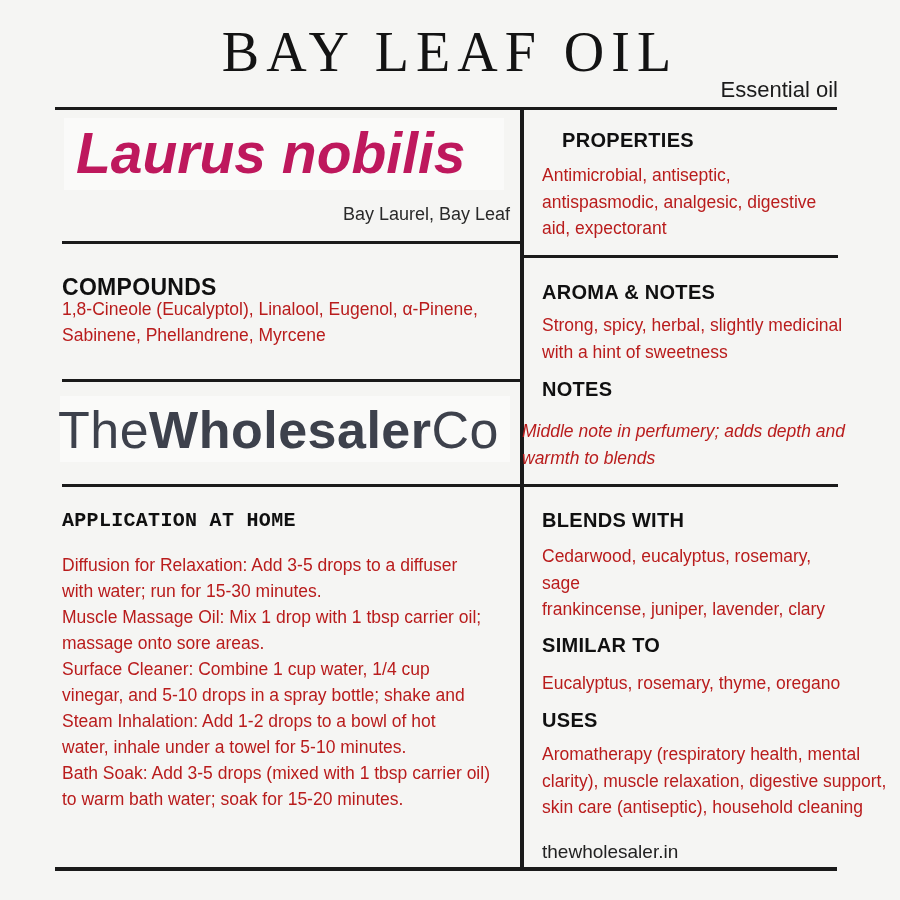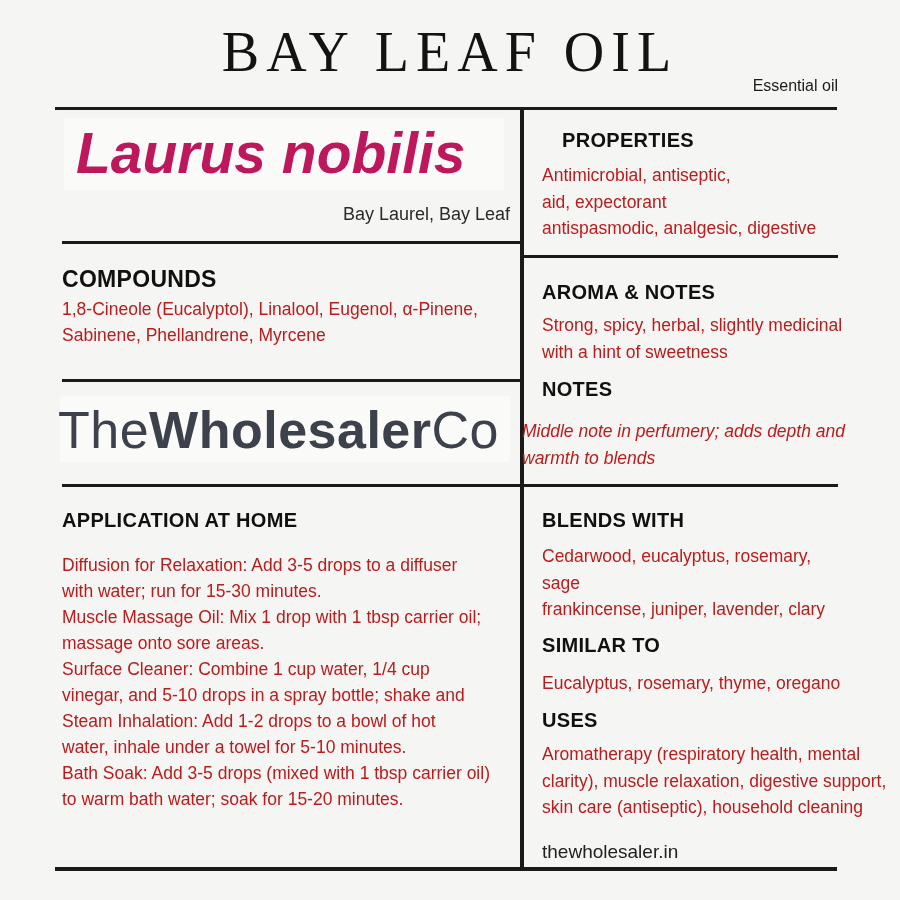--- a/index.html
+++ b/index.html
@@ -8,21 +8,21 @@
     background:#f5f5f3; color:#202020;
     font-family:"Liberation Sans", sans-serif;
   }
   .abs { position:absolute; }
   .rule { position:absolute; background:#1a1a1a; }
   .title {
     font-family:"Liberation Serif", serif;
     font-size:56px; letter-spacing:7px; font-weight:400; color:#131313;
     width:900px; text-align:center;
   }
-  .subtitle { font-size:16px; color:#1b1b1b; }
+  .subtitle { font-size:22px; color:#1b1b1b; }
   .botanical {
     font-size:57px; font-weight:bold; font-style:italic; color:#be185d;
     letter-spacing:0px;
   }
   .common-names { font-size:18px; color:#2a2a2a; }
   .h { font-weight:bold; font-size:20px; letter-spacing:0.3px; color:#101010; }
   .h-lg { font-size:23px; }
   .body { font-size:17.5px; line-height:26px; color:#b91c1c; }
   .ln { white-space:nowrap; }
   .logo { font-size:52px; color:#3d414c; letter-spacing:0.5px; white-space:nowrap; }
@@ -42,48 +42,48 @@
 <div class="rule" style="left:62px;  top:241px; width:458px; height:3px;"></div>
 <div class="rule" style="left:520px; top:255px; width:318px; height:3px;"></div>
 <div class="rule" style="left:62px;  top:379px; width:458px; height:3px;"></div>
 <div class="rule" style="left:62px;  top:484px; width:776px; height:3px;"></div>
 <div class="rule" style="left:55px;  top:867px; width:782px; height:4px;"></div>
 
 <div class="panel" style="left:64px; top:118px; width:440px; height:72px;"></div>
 <div class="abs botanical" style="left:76px; top:120px;">Laurus nobilis</div>
 <div class="abs common-names" style="left:62px; top:204px; width:448px; text-align:right;">Bay Laurel, Bay Leaf</div>
 
-<div class="abs h h-lg" style="left:62px; top:266px;">COMPOUNDS</div>
+<div class="abs h h-lg" style="left:62px; top:274px;">COMPOUNDS</div>
 <div class="abs body" style="left:62px; top:296px;">
   <div class="ln">1,8-Cineole (Eucalyptol), Linalool, Eugenol, α-Pinene,</div>
   <div class="ln">Sabinene, Phellandrene, Myrcene</div>
 </div>
 
 <div class="panel" style="left:60px; top:396px; width:450px; height:66px;"></div>
 <div class="abs logo" style="left:58px; top:400px;"><span class="lt">The</span><span class="bd">Wholesaler</span><span class="lt">Co</span></div>
 
-<div class="abs h" style="left:62px; top:509px;">APPLICATION AT HOME</div>
+<div class="abs h" style="left:62px; top:509px;font-family:Liberation Mono, monospace;">APPLICATION AT HOME</div>
 <div class="abs body" style="left:62px; top:552px;">
   <div class="ln">Diffusion for Relaxation: Add 3-5 drops to a diffuser</div>
   <div class="ln">with water; run for 15-30 minutes.</div>
   <div class="ln">Muscle Massage Oil: Mix 1 drop with 1 tbsp carrier oil;</div>
   <div class="ln">massage onto sore areas.</div>
   <div class="ln">Surface Cleaner: Combine 1 cup water, 1/4 cup</div>
   <div class="ln">vinegar, and 5-10 drops in a spray bottle; shake and</div>
   <div class="ln">Steam Inhalation: Add 1-2 drops to a bowl of hot</div>
   <div class="ln">water, inhale under a towel for 5-10 minutes.</div>
   <div class="ln">Bath Soak: Add 3-5 drops (mixed with 1 tbsp carrier oil)</div>
   <div class="ln">to warm bath water; soak for 15-20 minutes.</div>
 </div>
 
 <div class="abs h" style="left:542px; top:129px;margin-left:20px;">PROPERTIES</div>
 <div class="abs body" style="left:542px; top:162px; line-height:26.5px;">
   <div class="ln">Antimicrobial, antiseptic,</div>
+  <div class="ln">antispasmodic, analgesic, digestive</div>
   <div class="ln">aid, expectorant</div>
-  <div class="ln">antispasmodic, analgesic, digestive</div>
 </div>
 
 <div class="abs h" style="left:542px; top:281px;">AROMA &amp; NOTES</div>
 <div class="abs body" style="left:542px; top:312px; line-height:26.5px;">
   <div class="ln">Strong, spicy, herbal, slightly medicinal</div>
   <div class="ln">with a hint of sweetness</div>
 </div>
 
 <div class="abs h" style="left:542px; top:378px;">NOTES</div>
 <div class="abs body" style="left:522px; top:418px; line-height:26.5px;font-style:italic;">

